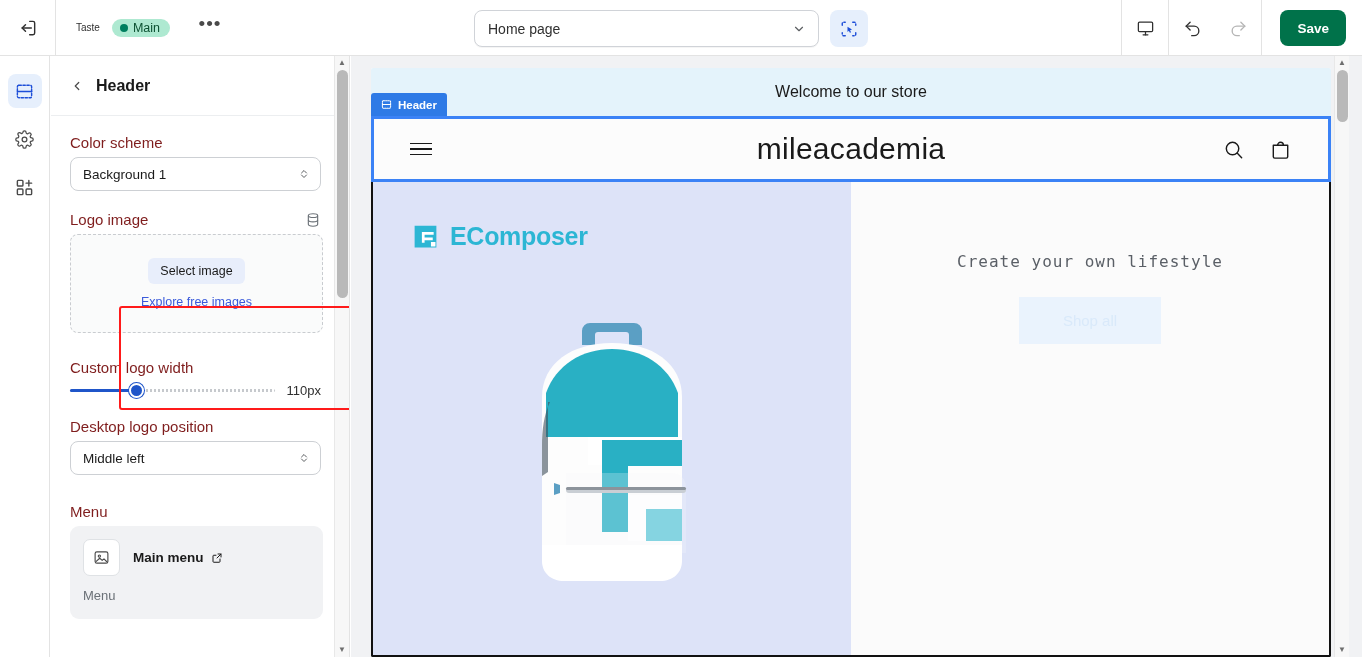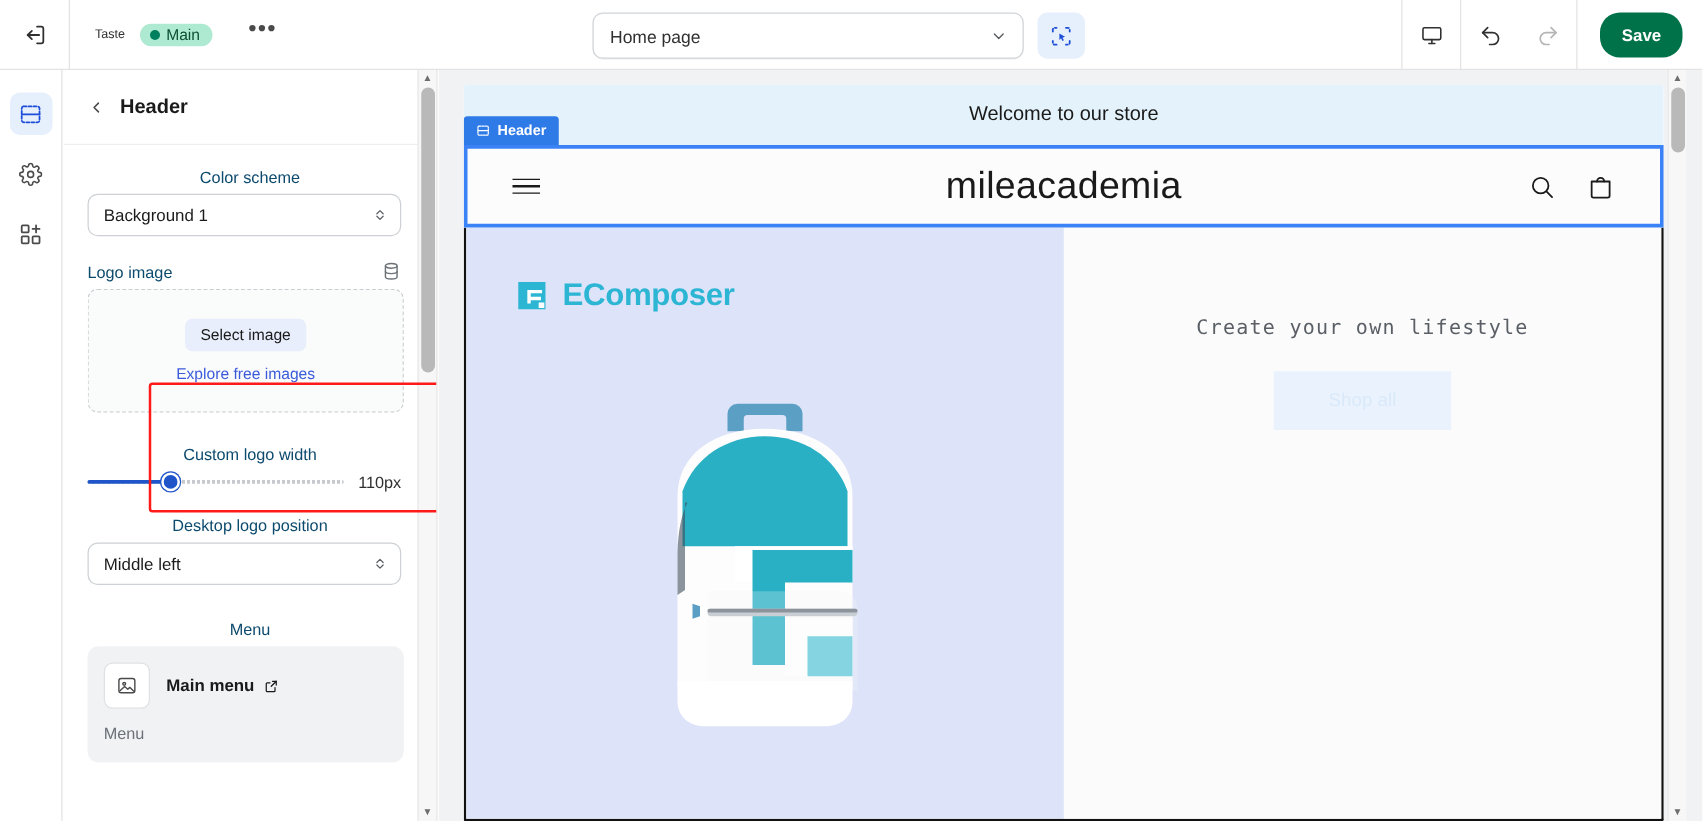--- a/index.html
+++ b/index.html
@@ -50,21 +50,21 @@
     position:absolute; right:0; top:0; height:56px; display:flex; align-items:center;
   }
   .tb-sep { width:1px; height:56px; background:#e3e3e3; }
   .tb-icon-btn {
     width:46px; height:56px; display:flex; align-items:center; justify-content:center;
     cursor:pointer; color:#303030;
   }
   .tb-icon-btn.disabled { color:#b5b5b5; cursor:default; }
   .save-btn {
     margin:0 16px 0 18px; background:#00724a; color:#fff; font-size:13.5px;
-    font-weight:600; border:none; border-radius:16px; height:36px; padding:0 17px;
+    font-weight:600; border:none; border-radius:8px; height:36px; padding:0 17px;
     cursor:pointer; font-family:"Liberation Sans", sans-serif;
   }
 
   
   .rail {
     position:absolute; left:0; top:56px; width:50px; height:601px;
     background:#fff; border-right:1px solid #e3e3e3;
     display:flex; flex-direction:column; align-items:center; padding-top:18px; gap:14px;
   }
   .rail-btn {
@@ -78,21 +78,21 @@
     position:absolute; left:51px; top:56px; width:299px; height:601px;
     background:#fff; border-right:1px solid #e3e3e3; overflow:hidden;
   }
   .sb-head {
     height:60px; display:flex; align-items:center; gap:12px; padding:0 19px;
     border-bottom:1px solid #eceef0;
   }
   .sb-back { color:#4a4a4a; cursor:pointer; display:flex; align-items:center; font-size:15px;}
   .sb-title { font-size:16px; color:#1a1a1a; font-weight:600; }
   .sb-body { padding:18px 19px 0 19px; position:relative; }
-  .field-label { font-size:13px; color:#0c4a6e; margin-bottom:6px;text-align:center; }
+  .field-label { font-size:15px; color:#7f1d1d; margin-bottom:6px; }
   .select-box {
     width:251px; height:34px; border:1px solid #cdd0d4; border-radius:8px;
     background:#fff; display:flex; align-items:center; justify-content:space-between;
     padding:0 10px 0 12px; font-size:13.5px; color:#1a1a1a; cursor:pointer;
   }
   .sb-gap { height:20px; }
   .logo-row { display:flex; align-items:center; justify-content:space-between; width:251px; margin-bottom:6px;}
   .logo-drop {
     position:relative; width:253px; height:99px; background:#fafbfb;
     border:1px dashed #c9ccd0; border-radius:8px;

